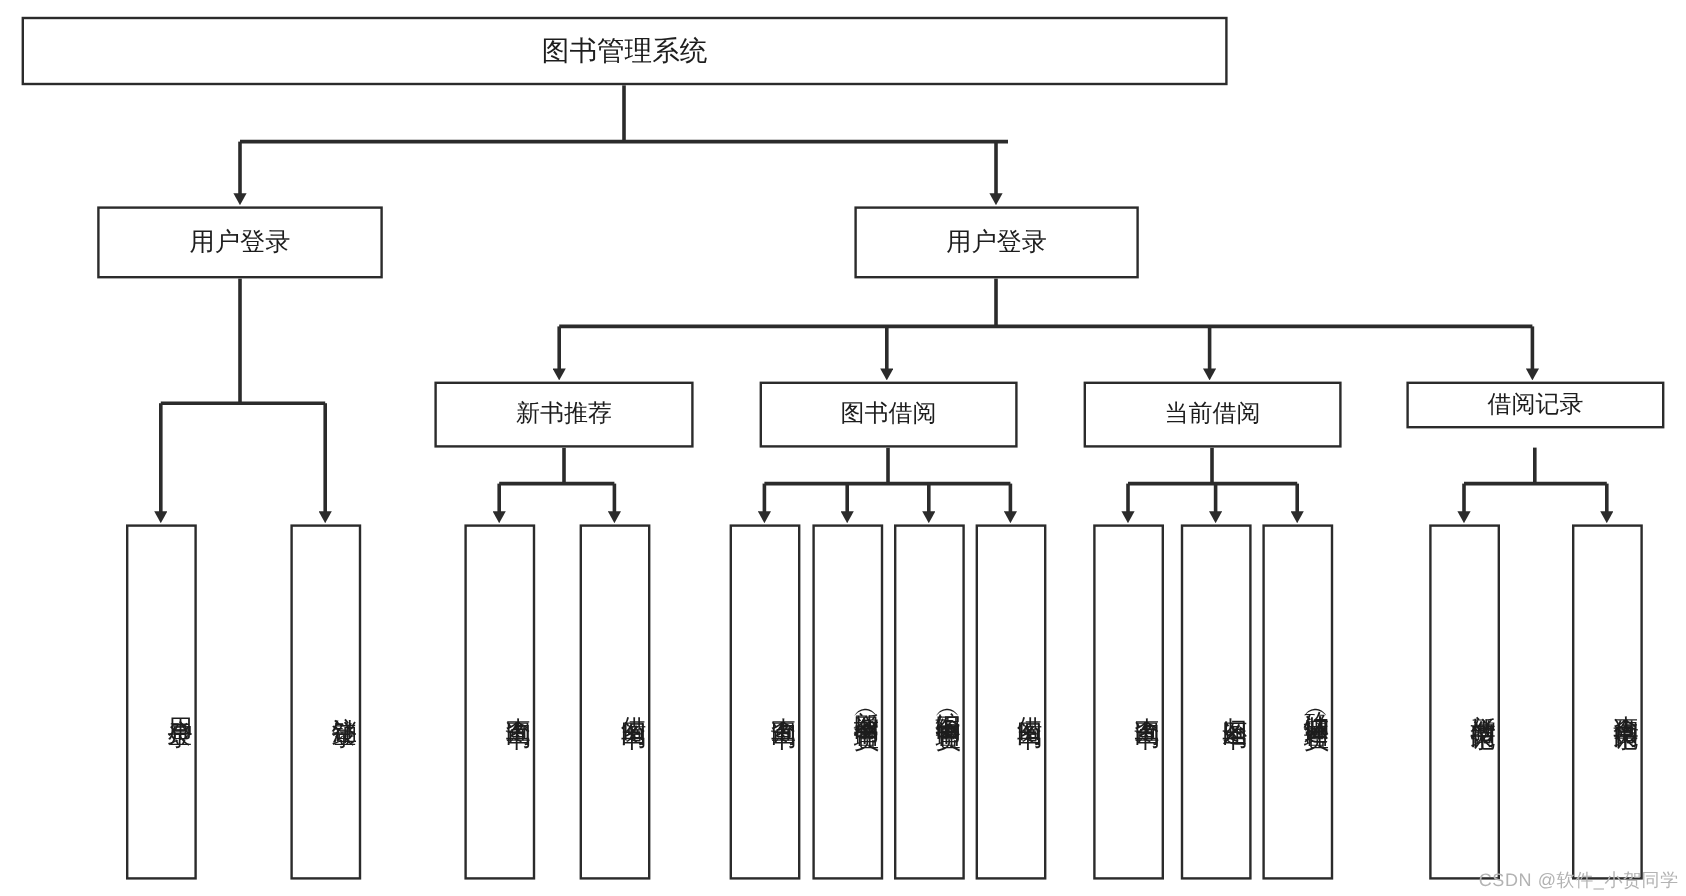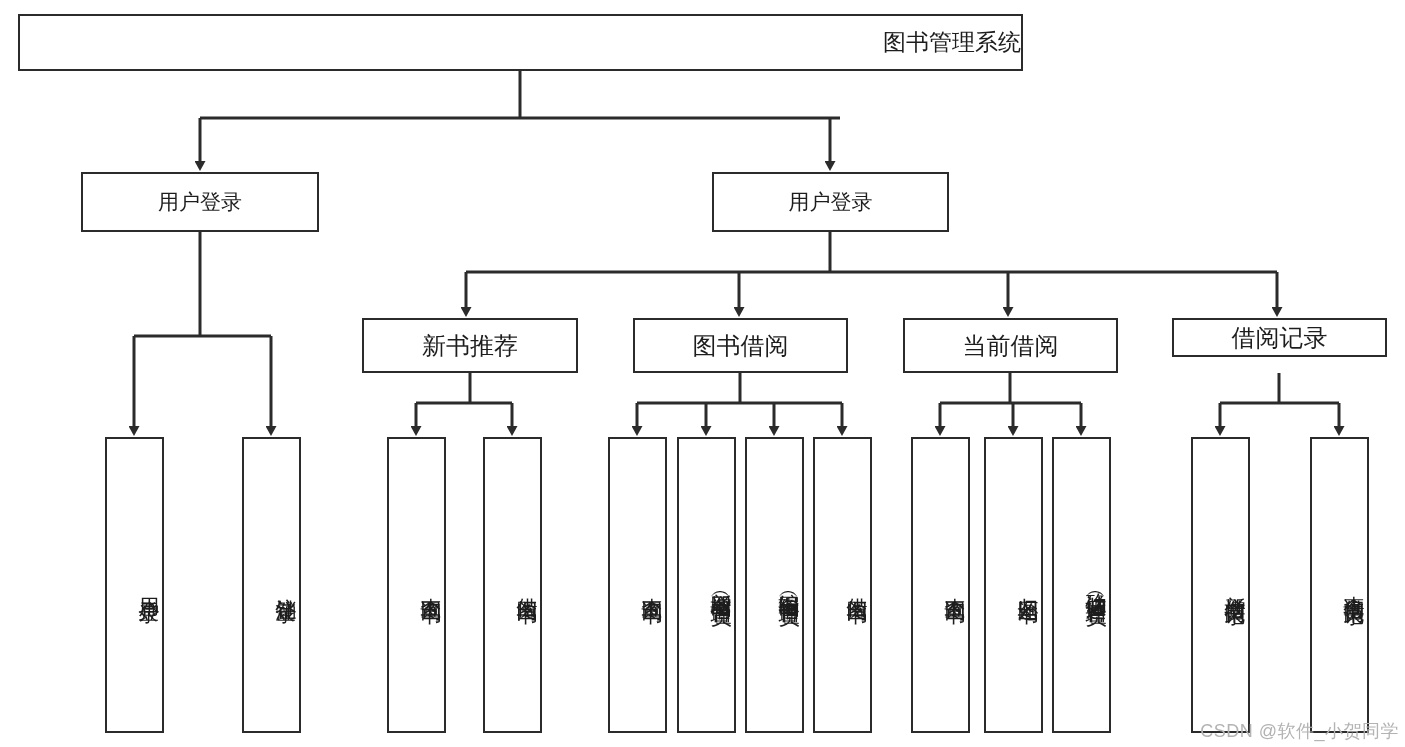--- a/index.html
+++ b/index.html
@@ -37,41 +37,41 @@
     line-height: 1.25;
     text-align: center;
   }
   .node.root {
     font-size: 23px;
   }
   .node.lvl2 {
     font-size: 21px;
   }
   .node.lvl3 {
-    font-size: 24px;
+    font-size: 20px;
   }
   .node.leaf {
     font-size: 21px;
     writing-mode: vertical-rl;
     text-orientation: upright;
     letter-spacing: 2px;
     padding: 10px 0;
     align-items: flex-start;
     justify-content: center;
   }
   .leaf-label {
     writing-mode: vertical-rl;
     text-orientation: upright;
     white-space: nowrap;
   }
   .watermark {
     position: absolute;
     right: 6px;
     bottom: 4px;
-    font-size: 18px;
+    font-size: 15px;
     color: #b3b3b3;
     white-space: nowrap;
     letter-spacing: 0.5px;
   }
 </style>
 </head>
 <body>
 
 <div id="canvas">
 
@@ -118,21 +118,21 @@
       <path d="M1013,403 L1013,427" marker-end="url(#arrow)"></path>
       <path d="M1081,403 L1081,427" marker-end="url(#arrow)"></path>
 
       <path d="M1279,373 L1279,403"></path>
       <path d="M1220,403 L1339,403"></path>
       <path d="M1220,403 L1220,427" marker-end="url(#arrow)"></path>
       <path d="M1339,403 L1339,427" marker-end="url(#arrow)"></path>
     </g>
   </svg>
 
-  <div class="node root" style="left:18px; top:14px; width:1005px; height:57px;justify-content:flex-end;">
+  <div class="node root" style="left:18px; top:14px; width:1005px; height:57px;">
     <span>图书管理系统</span>
   </div>
 
   <div class="node lvl2" style="left:81px; top:172px; width:238px; height:60px;">
     <span>用户登录</span>
   </div>
   <div class="node lvl2" style="left:712px; top:172px; width:237px; height:60px;">
     <span>用户登录</span>
   </div>
 

